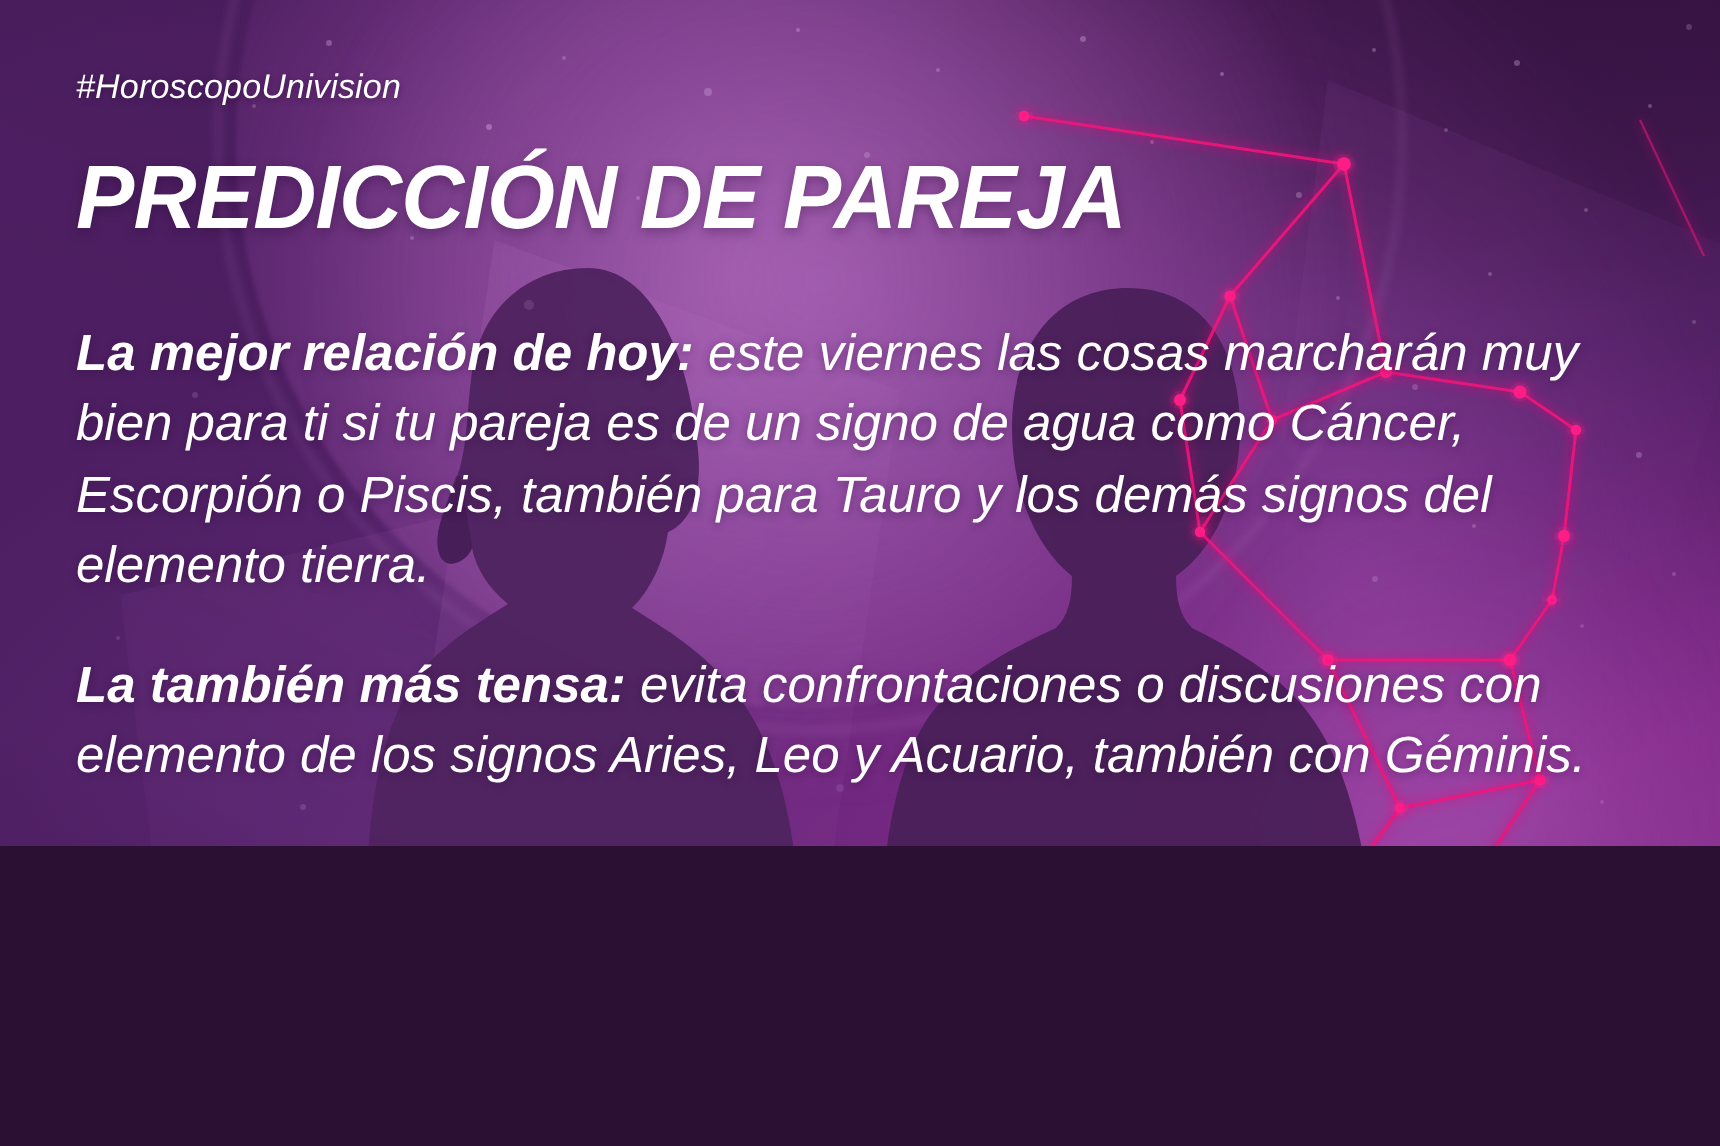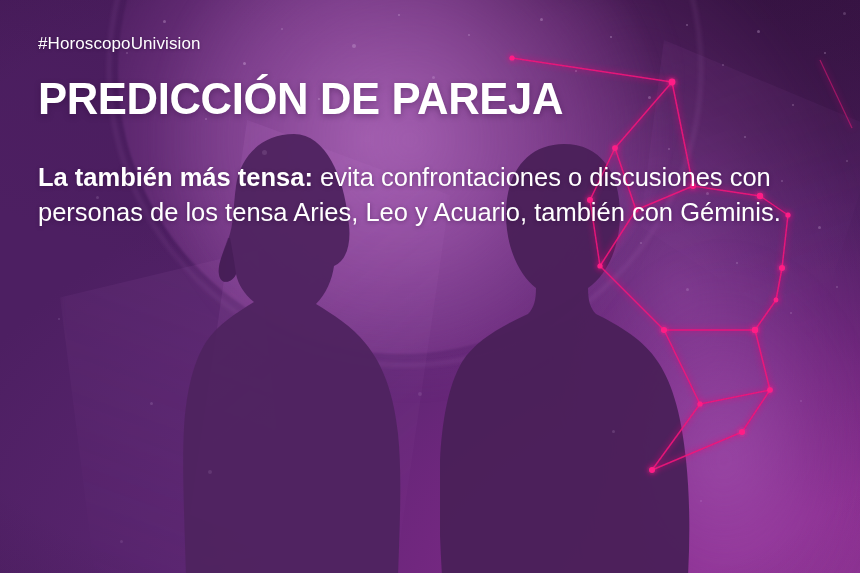--- a/index.html
+++ b/index.html
@@ -8,24 +8,25 @@
     padding: 0;
     background: #2b1033;
   }
   body {
     font-family: "Liberation Sans", sans-serif;
   }
 
   .card {
     position: relative;
     width: 860px;
-    height: 573px;
+    height: 423px;
     overflow: hidden;
     background: #1d4ed8;
     user-select: none;
+    font-style: italic;
   }
 
   
   .bg-base {
     position: absolute;
     inset: 0;
     background:
       radial-gradient(120% 100% at 105% 108%, #9b3aa0 0%, #8c2f92 22%, #71277f 48%, #5a2570 70%, #4d1f62 100%);
   }
 
@@ -366,20 +367,23 @@
   <div class="vignette"></div>
 
   <div class="content">
 
     <div class="hashtag">#HoroscopoUnivision</div>
 
     <h1 class="headline">PREDICCIÓN DE PAREJA</h1>
 
     <div class="body">
 
-
       <p>
-        <span class="lead">La también más tensa:</span><span> evita confrontaciones o discusiones con personas de los tensa Aries, Leo y Acuario, también con Géminis.</span>
+        <span class="lead">La mejor relación de hoy:</span><span> este viernes las cosas marcharán muy bien para ti si tu pareja es de un signo de agua como Cáncer, Escorpión o Piscis, también para Tauro y los demás signos del elemento tierra.</span>
       </p>
 
+      <p>
+        <span class="lead">La también más tensa:</span><span> evita confrontaciones o discusiones con elemento de los signos Aries, Leo y Acuario, también con Géminis.</span>
+      </p>
+
     </div>
   </div>
 </div>
 
 </body></html>

